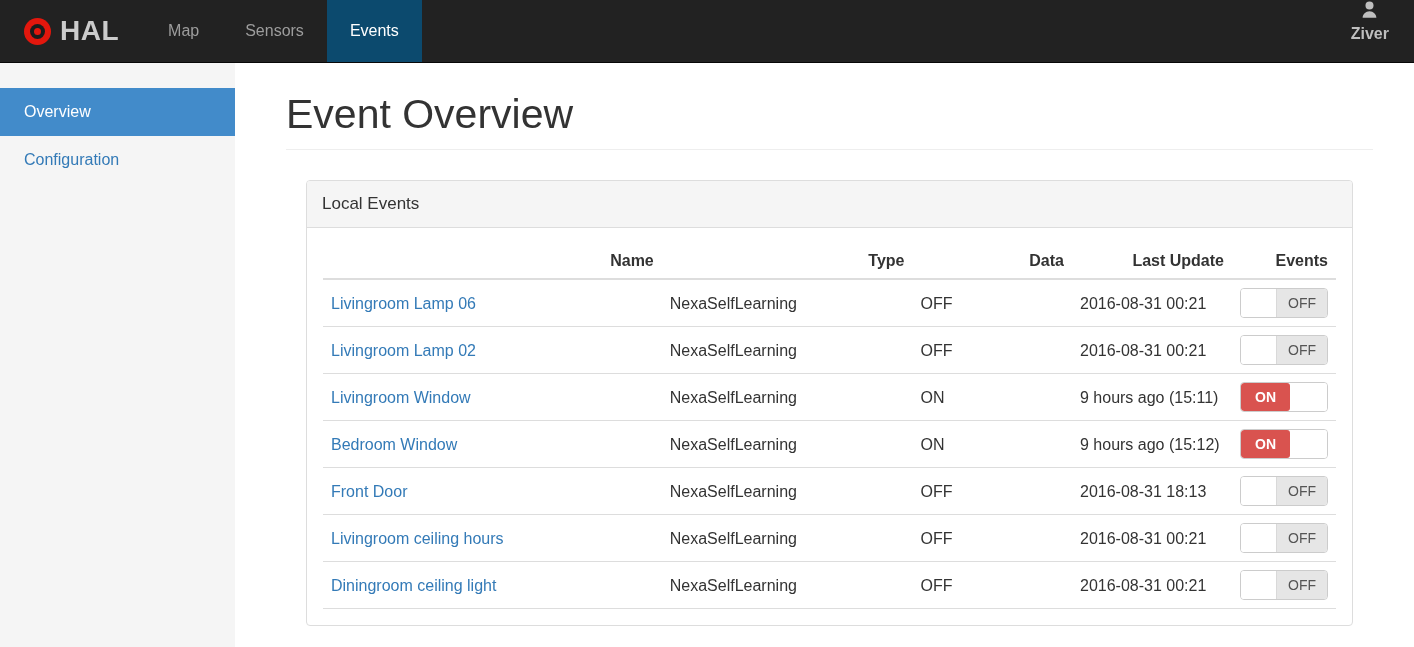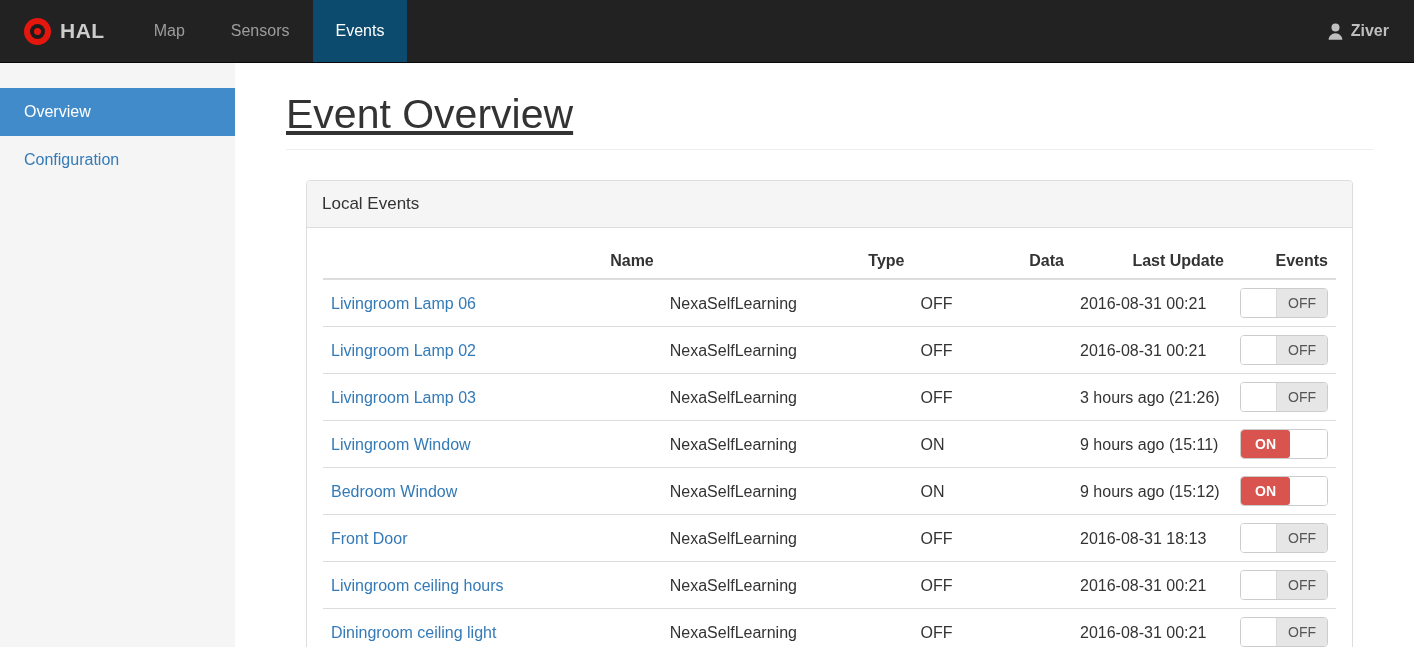--- a/index.html
+++ b/index.html
@@ -31,37 +31,38 @@
     background: var(--brand-red, #e3170d);
     display: inline-flex; align-items: center; justify-content: center;
     flex: none;
   }
   .logo-inner {
     width: 15px; height: 15px; border-radius: 50%;
     background: #1c1c1c;
     display: flex; align-items: center; justify-content: center;
   }
   .logo-dot { width: 7px; height: 7px; border-radius: 50%; background: var(--brand-red, #e3170d); }
-  .brand-text { color: #ccc; font-size: 21px; font-weight: bold; letter-spacing: 0.5px; }
+  .brand-text { color: #ccc; font-size: 28px; font-weight: bold; letter-spacing: 0.5px; }
   .nav { display: flex; align-items: stretch; margin-left: 12px; }
   .nav-item {
     display: flex; align-items: center;
     padding: 0 23px;
     color: #9d9d9d;
     font-size: 16px;
     cursor: pointer;
     text-decoration: none;
   }
   .nav-item.active { background: #0c4a6e; color: #fff; }
   .navbar-spacer { flex: 1; }
   .user {
     display: flex; align-items: center; gap: 6px;
     padding: 0 25px;
     color: #bfbfbf; font-weight: bold; font-size: 16px;
     cursor: pointer;
+    flex-direction: column;
   }
   .user svg { display: block; }
 
   
   .layout { display: flex; height: 584px; align-items: stretch; }
   .sidebar {
     width: 235px;
     flex: none;
     background: #f5f5f5;
   }
@@ -79,21 +80,20 @@
 
   .main { flex: 1; padding: 0 41px 0 51px; }
   h1.page-title {
     font-size: 41px;
     font-weight: 500;
     color: #333;
     margin-top: 29px;
     padding-bottom: 12px;
     border-bottom: 1px solid #eee;
     line-height: 1.1;
-    text-decoration: underline;
   }
   .panel-wrap { margin: 30px 20px 0 20px; }
   .panel {
     border: 1px solid #ddd;
     border-radius: 4px;
     background: #fff;
   }
   .panel-heading {
     background: #f5f5f5;
     border-bottom: 1px solid #ddd;
@@ -216,30 +216,20 @@
                   <td class="cell-name"><a>Livingroom Lamp 02</a></td>
                   <td class="cell-type">NexaSelfLearning</td>
                   <td class="cell-data">OFF</td>
                   <td class="cell-update">2016-08-31 00:21</td>
                   <td class="cell-actions"><div class="toggle off">
                       <span class="handle"></span>
                       <span class="tlabel">OFF</span>
                     </div></td>
                 </tr>
                 <tr>
-                  <td class="cell-name"><a>Livingroom Lamp 03</a></td>
-                  <td class="cell-type">NexaSelfLearning</td>
-                  <td class="cell-data">OFF</td>
-                  <td class="cell-update">3 hours ago (21:26)</td>
-                  <td class="cell-actions"><div class="toggle off">
-                      <span class="handle"></span>
-                      <span class="tlabel">OFF</span>
-                    </div></td>
-                </tr>
-                <tr>
                   <td class="cell-name"><a>Livingroom Window</a></td>
                   <td class="cell-type">NexaSelfLearning</td>
                   <td class="cell-data">ON</td>
                   <td class="cell-update">9 hours ago (15:11)</td>
                   <td class="cell-actions"><div class="toggle on">
                       <span class="tlabel">ON</span>
                       <span class="handle"></span>
                     </div></td>
                 </tr>
                 <tr>

